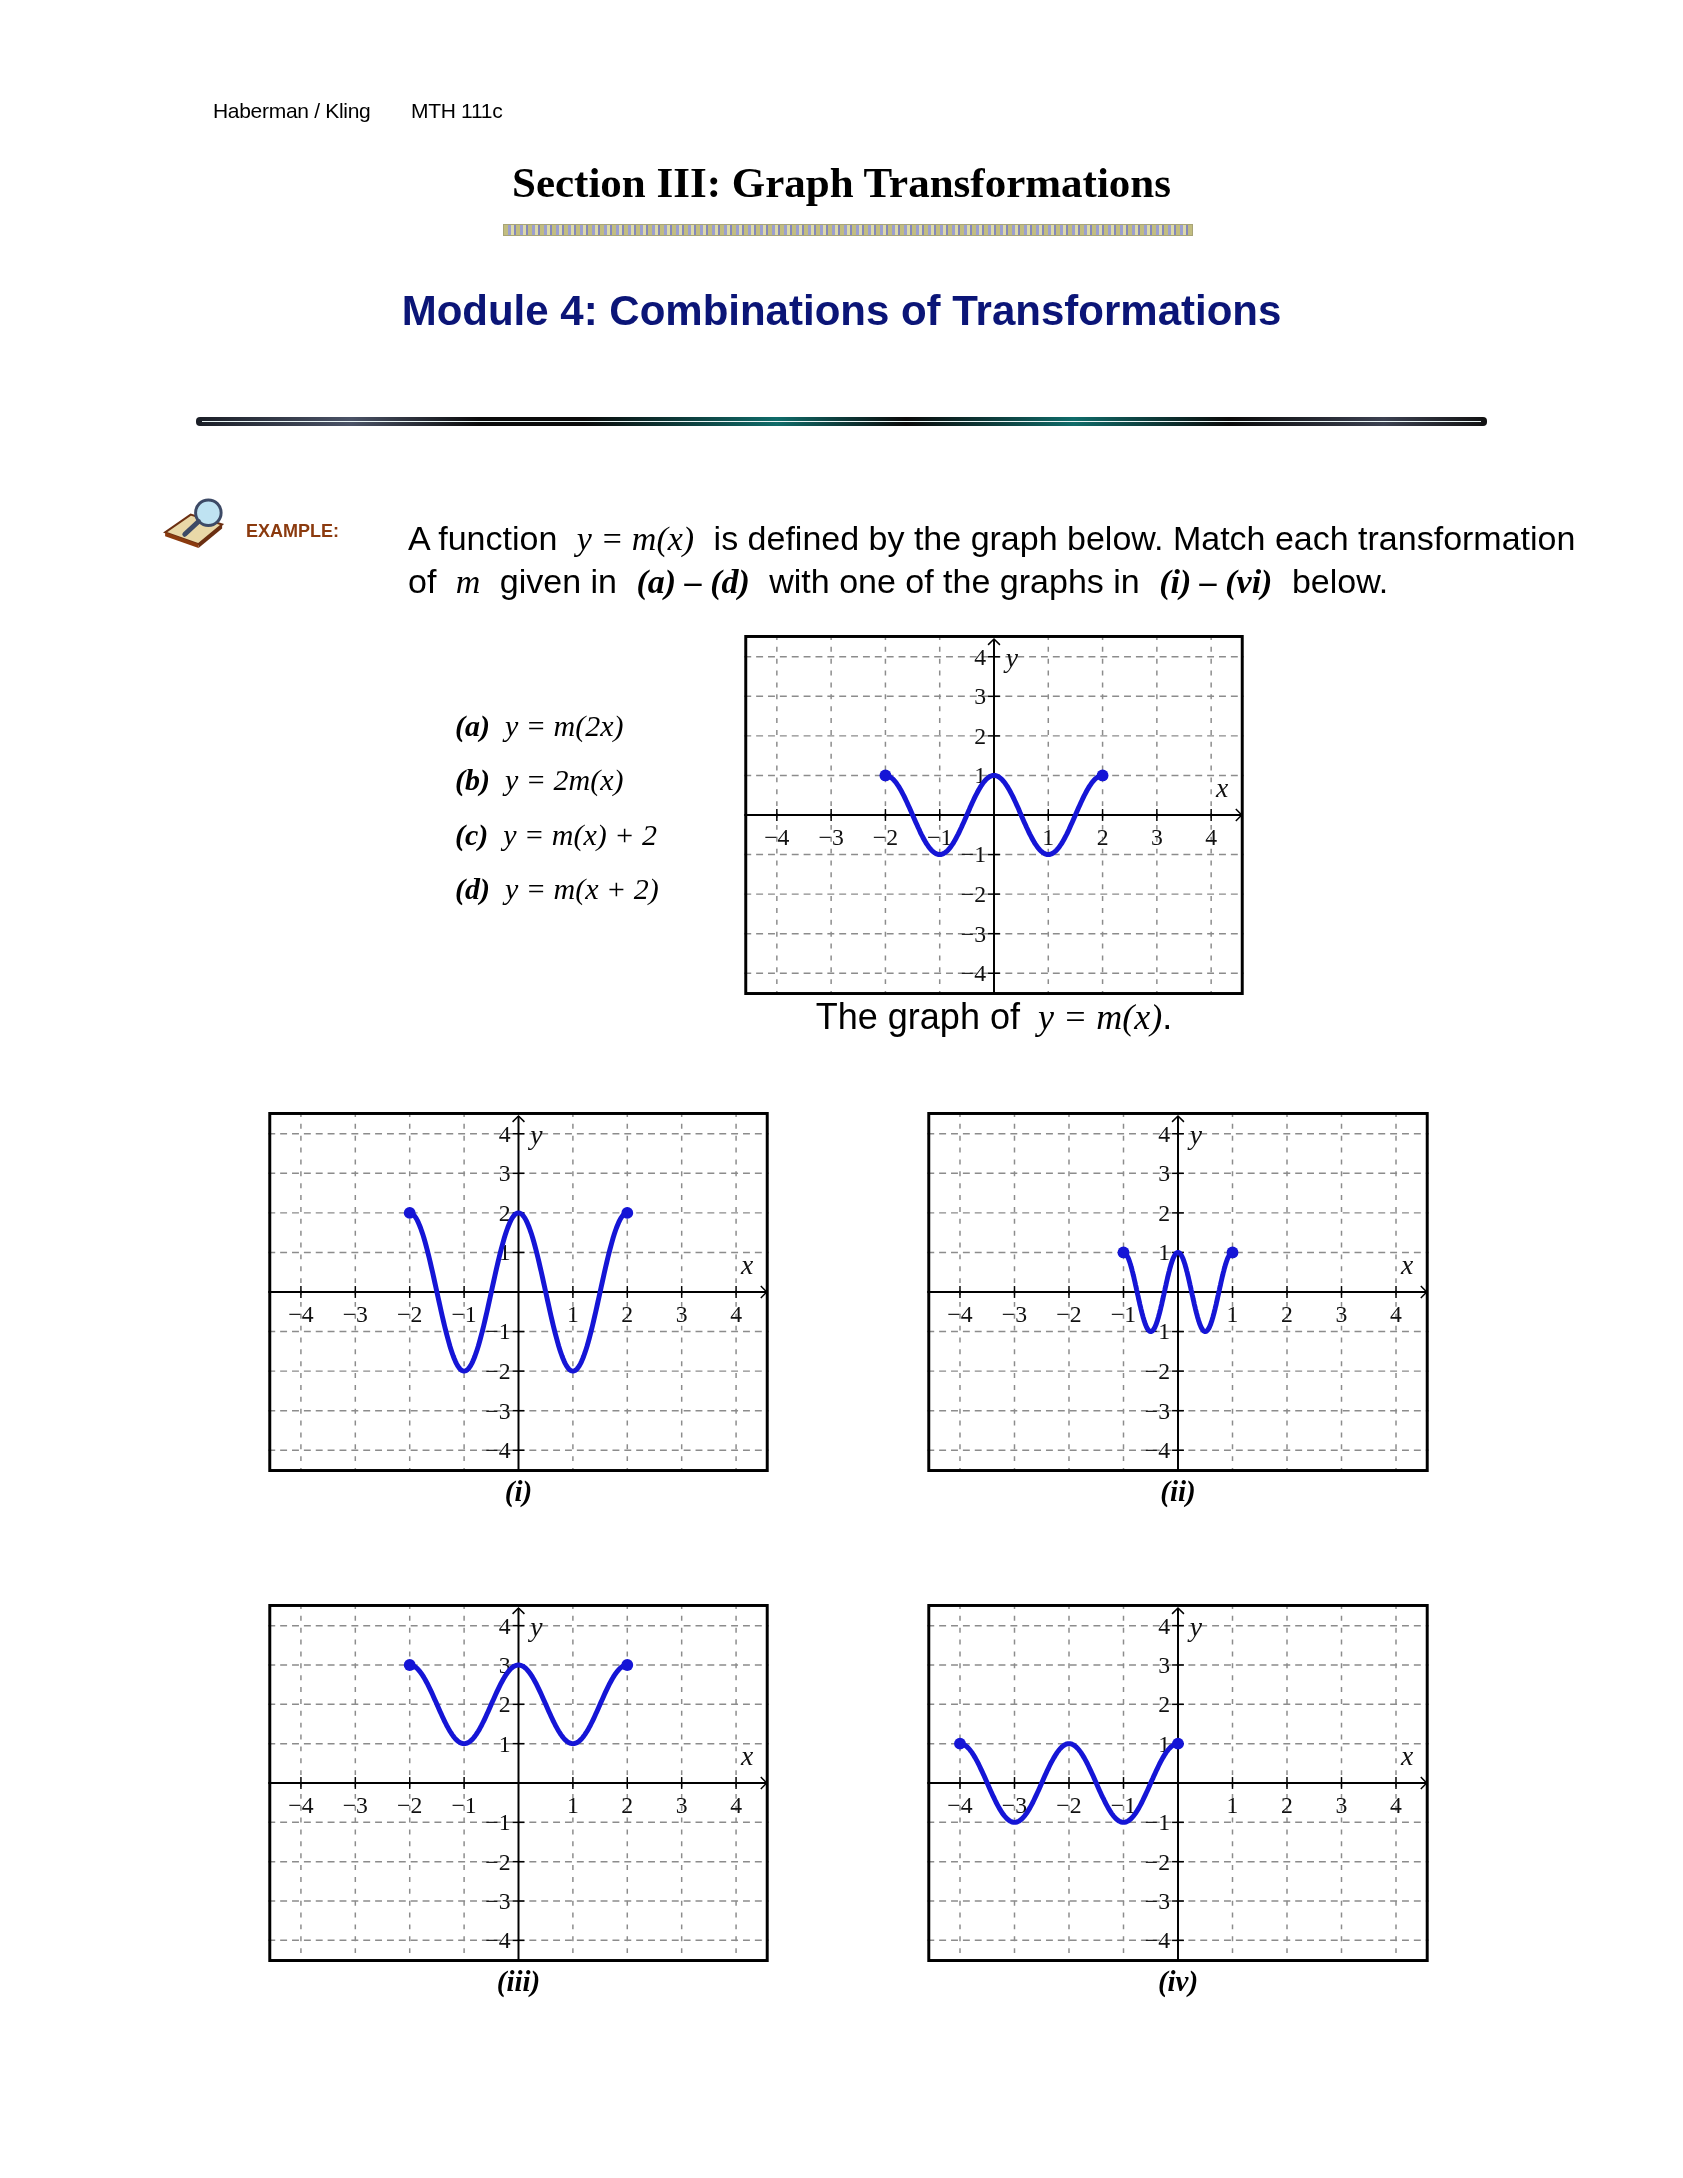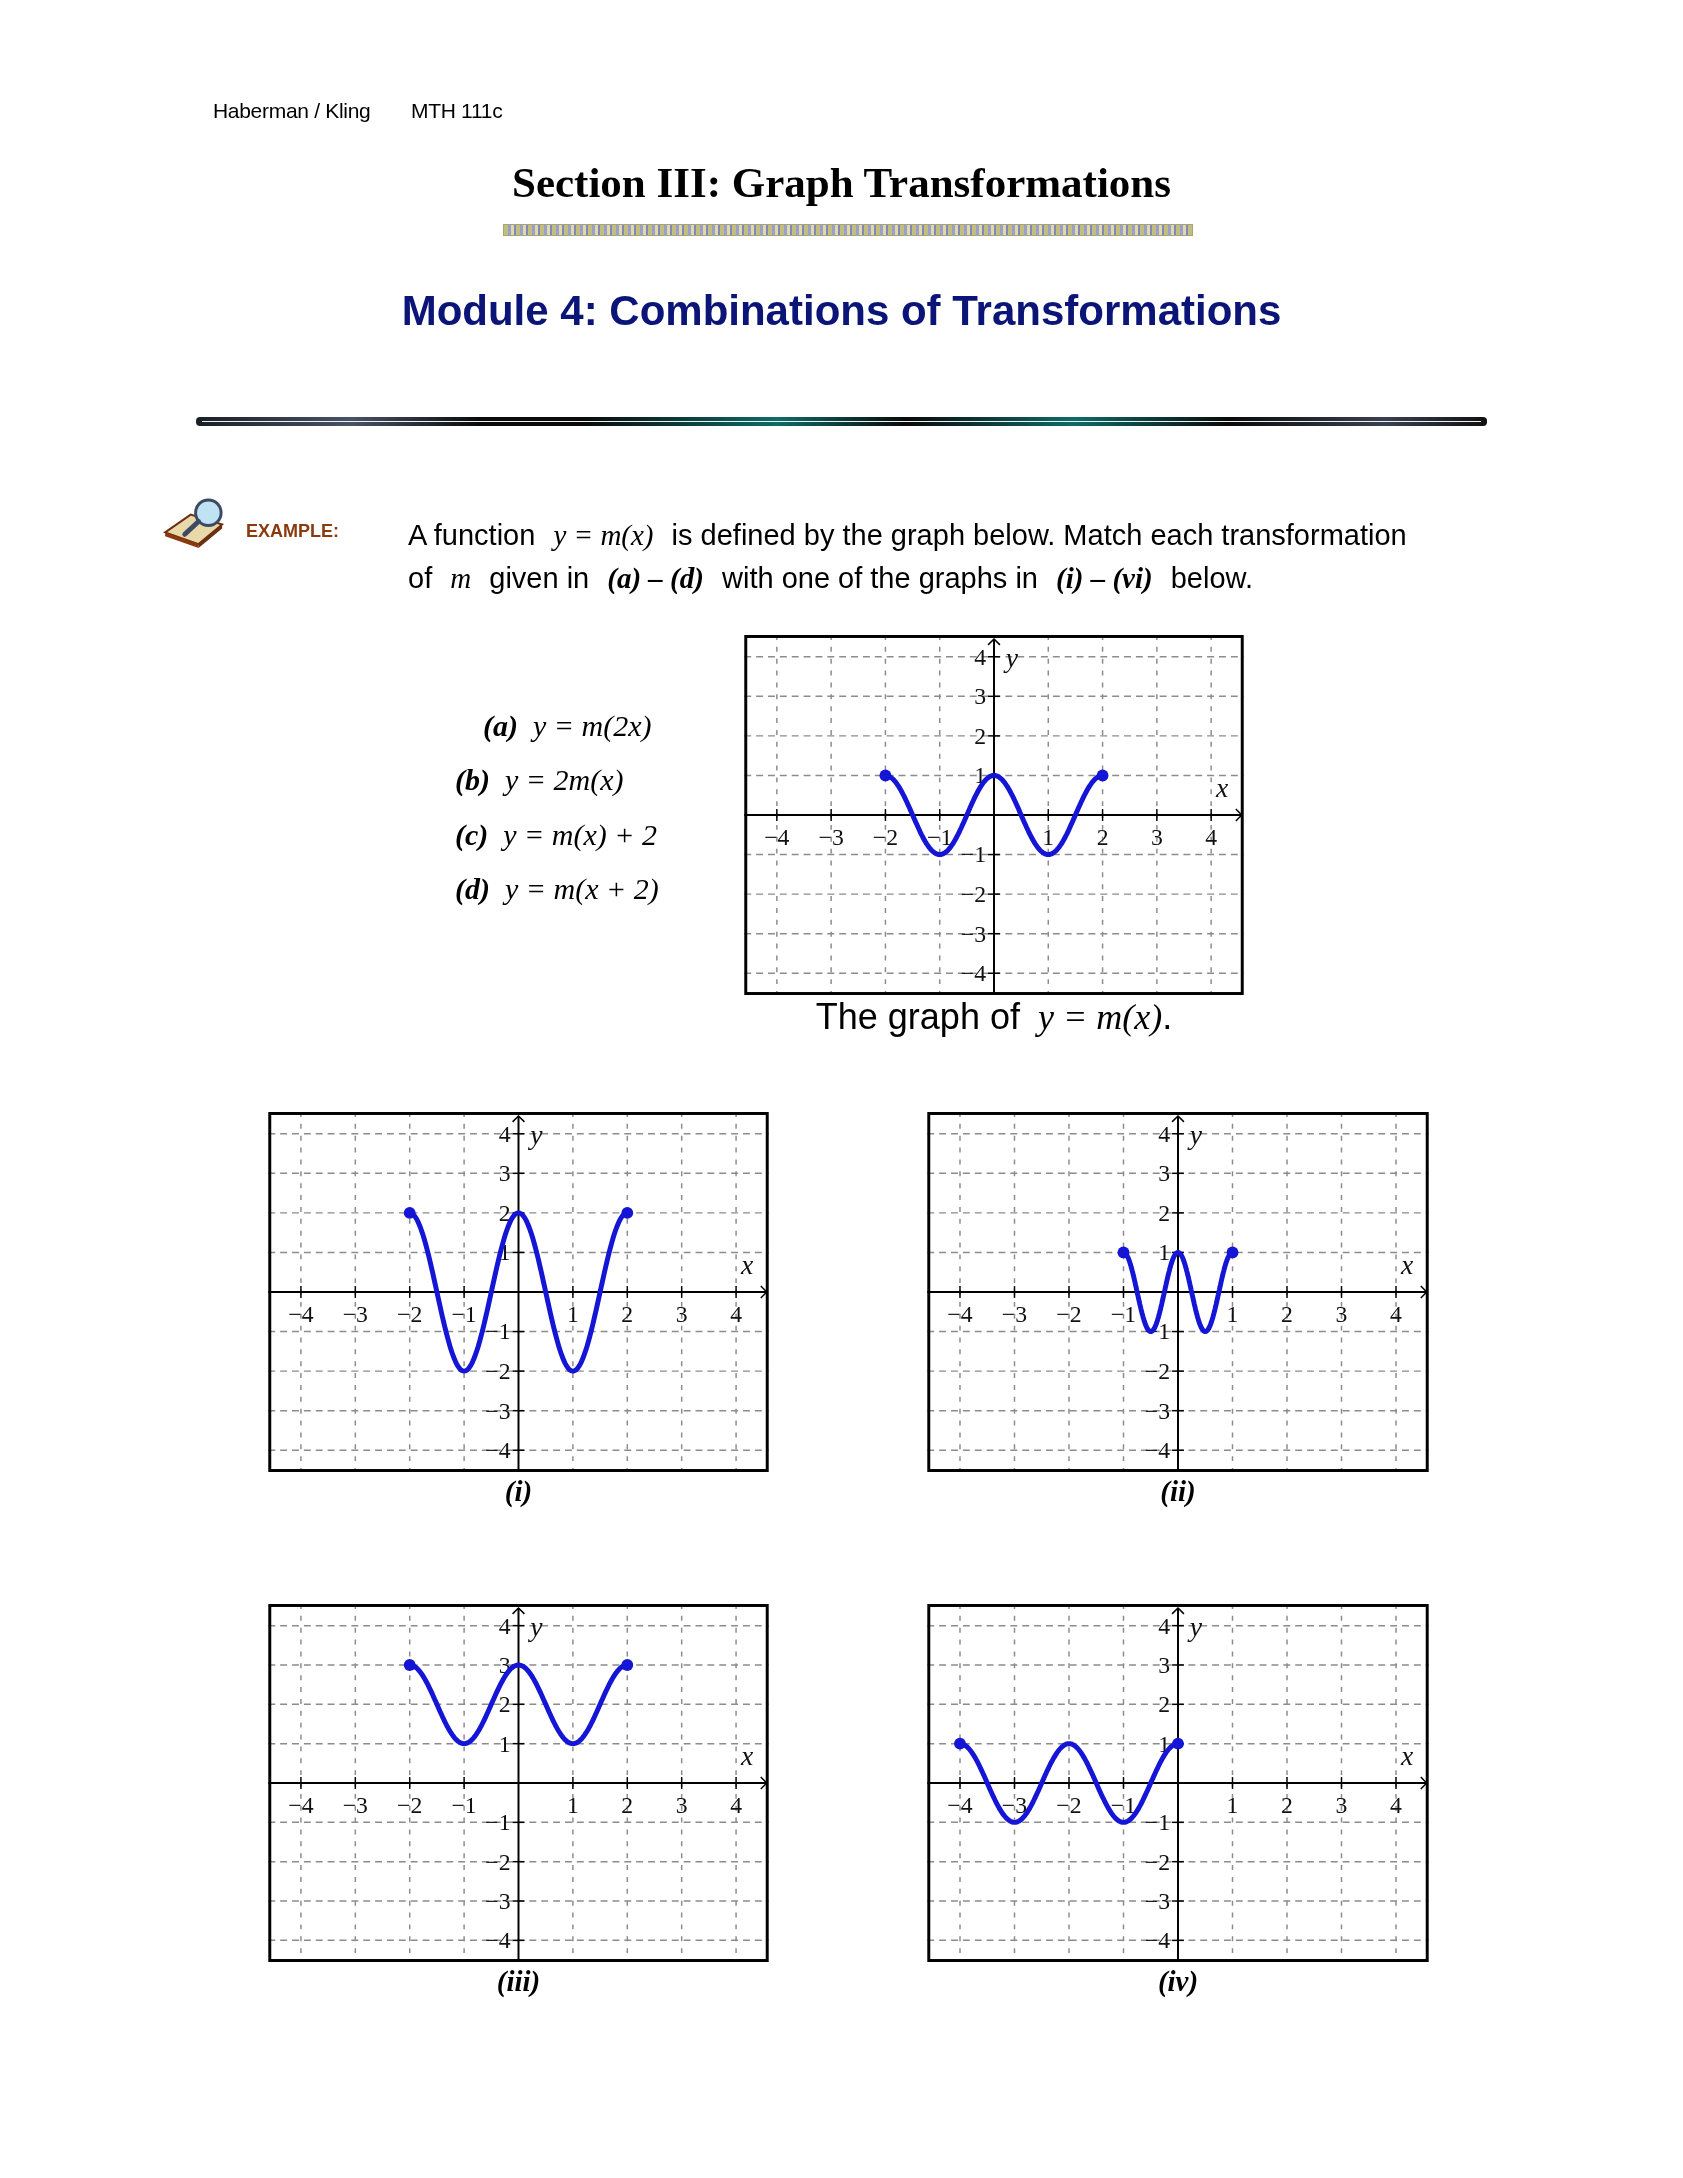--- a/index.html
+++ b/index.html
@@ -11,21 +11,21 @@
                    font-family: "Liberation Serif", serif; font-weight: bold; font-size: 43px; }
   .deco-bar { left: 503px; top: 224px; width: 688px; height: 10px;
               background: repeating-linear-gradient(90deg,#b8b26a 0 4px,#8a8fc8 4px 7px,#d8d49a 7px 10px,#6f73b0 10px 12px);
               border: 1px solid #9a9560; opacity: .85; }
   .module-title { left: 0; width: 1683px; top: 287px; text-align: center;
                   font-family: "Liberation Sans", sans-serif; font-weight: bold; font-size: 42px; color: #0b1577; }
   .rule { left: 196px; top: 417px; width: 1291px; height: 9px; border-radius: 4px;
           background: linear-gradient(90deg,#1a1e26 0%,#4a5266 12%,#0a0a0a 22%,#0a0a0a 30%,#0f6b69 45%,#0a0a0a 55%,#0f6b69 68%,#0a0a0a 80%,#3b4050 92%,#111 100%); }
   .rule::after { content: ""; position: absolute; left: 6px; right: 6px; top: 4px; height: 1px; background: #e8f4f4; }
   .ex-label { left: 246px; top: 521px; font-weight: bold; font-size: 18px; color: #8b3a0e; }
-  .ex-text { font-size: 29px; }
+  .ex-text { font-size: 34px; }
   .math { font-family: "Liberation Serif", serif; font-style: italic; }
   .bi { font-family: "Liberation Serif", serif; font-weight: bold; font-style: italic; }
   .item { left: 455px; font-size: 30px; font-family: "Liberation Serif", serif; }
   .cap { text-align: center; font-size: 29px; font-family: "Liberation Serif", serif; font-weight: bold; font-style: italic; }
   .main-cap { font-size: 36px; font-family: "Liberation Sans", sans-serif; }
   svg text { font-family: "Liberation Serif", serif; }
 </style>
 </head>
 <body>
 
@@ -57,21 +57,21 @@
 <div class="abs ex-text" style="left:408px; top:562px; white-space:nowrap;">
   <span>of</span>
   <span class="math" style="margin:0 10px;">m</span>
   <span>given in</span>
   <span class="bi" style="margin:0 10px;">(a) – (d)</span>
   <span>with one of the graphs in</span>
   <span class="bi" style="margin:16px 10px;">(i) – (vi)</span>
   <span>below.</span>
 </div>
 
-<div class="abs item" style="top:709px;margin-left:28px;">
+<div class="abs item" style="top:709px;">
   <span class="bi">(a)</span>&nbsp;
   <span class="math">y = m(2x)</span>
 </div>
 <div class="abs item" style="top:763px;">
   <span class="bi">(b)</span>&nbsp;
   <span class="math">y = 2m(x)</span>
 </div>
 <div class="abs item" style="top:818px;">
   <span class="bi">(c)</span>&nbsp;
   <span class="math">y = m(x) + 2</span>

